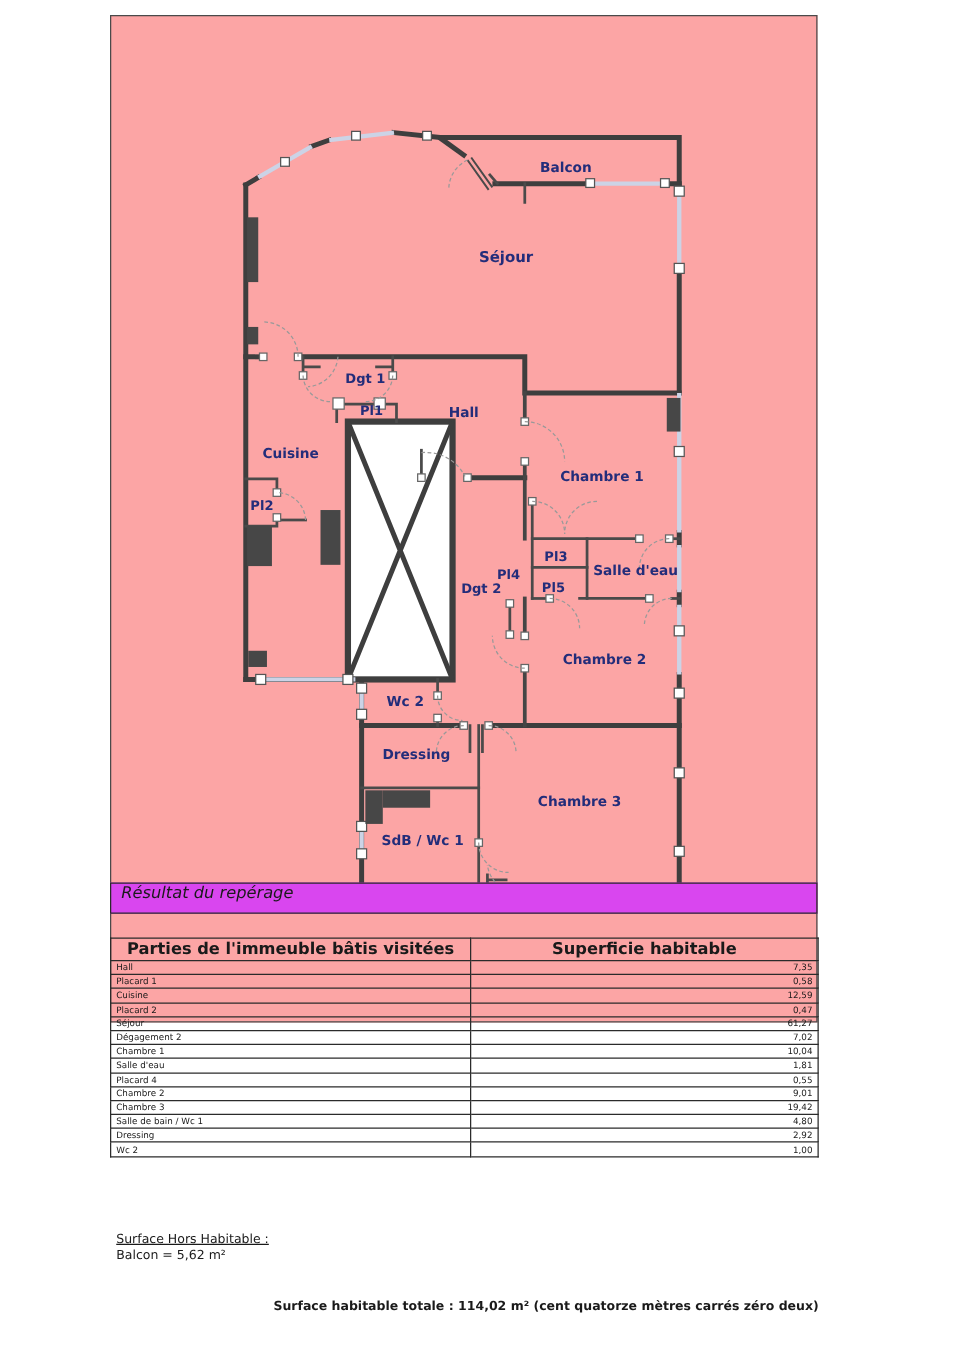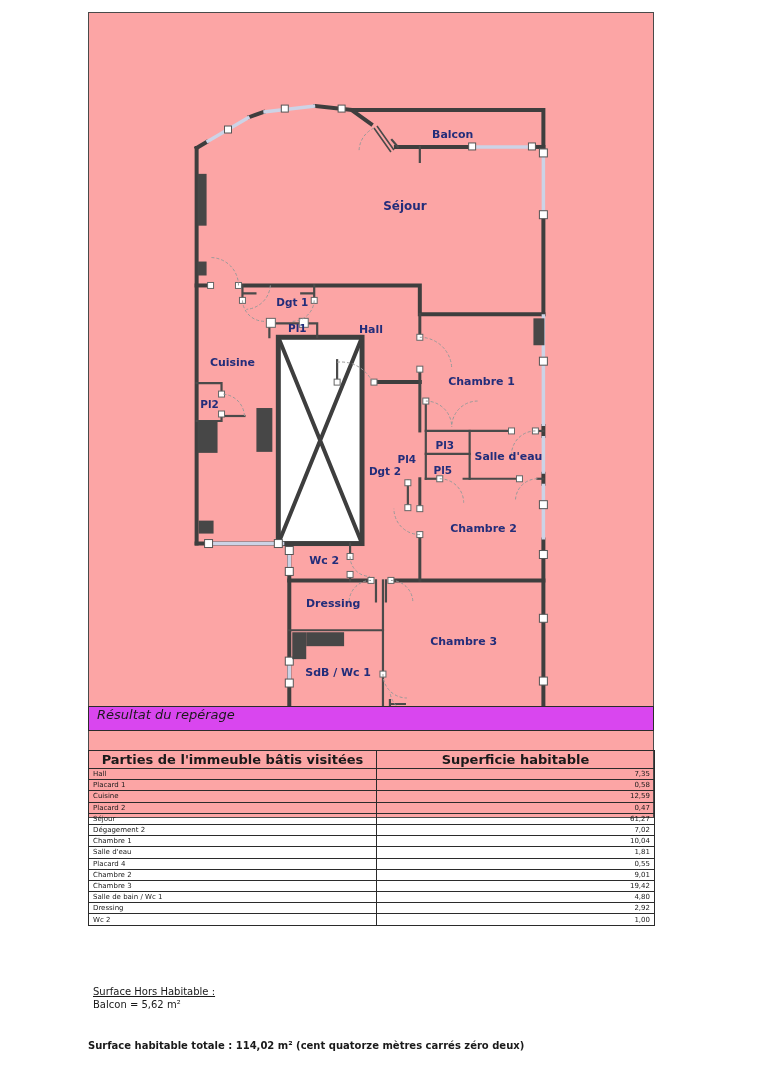--- a/index.html
+++ b/index.html
@@ -9,21 +9,21 @@
   .result-bar{position:absolute;left:88px;top:706px;width:566px;height:25px;background:#d946ef;border:1px solid #2b2b2b;box-sizing:border-box;display:flex;align-items:flex-start;padding-left:8px;font-style:italic;}
   .result-bar span{font-size:13px;color:#1a1a1a;}
   table.surface{position:absolute;left:88px;top:750px;width:567px;border-collapse:collapse;table-layout:fixed;}
   table.surface th, table.surface td{border:1px solid #2b2b2b;overflow:hidden;white-space:nowrap;}
   table.surface th{height:17px;font-size:13px;font-weight:bold;padding:0 2px;}
   table.surface td{height:10.2px;font-size:7px;padding:0 4px;}
   table.surface td.room{text-align:left;}
   table.surface td.area{text-align:right;}
   .hors-hab{position:absolute;left:93px;top:966px;font-size:10px;line-height:13px;margin-top:19px;}
   .hors-hab .hh-title{text-decoration:underline;}
-  .total-line{position:absolute;left:88px;top:1040px;width:567px;text-align:left;font-size:10px;font-weight:bold;}
+  .total-line{position:absolute;left:88px;top:1040px;width:567px;text-align:right;font-size:10px;font-weight:bold;}
   .room-label{font-weight:bold;fill:#232d7a;}
 </style>
 </head>
 <body>
 
 <div class="plan-box">
   <svg viewBox="0 0 566 660" xmlns="http://www.w3.org/2000/svg">
 
     <g stroke="#3e3e3e" stroke-width="4" fill="none" stroke-linecap="square">
       <path d="M108,62 V459"></path>

